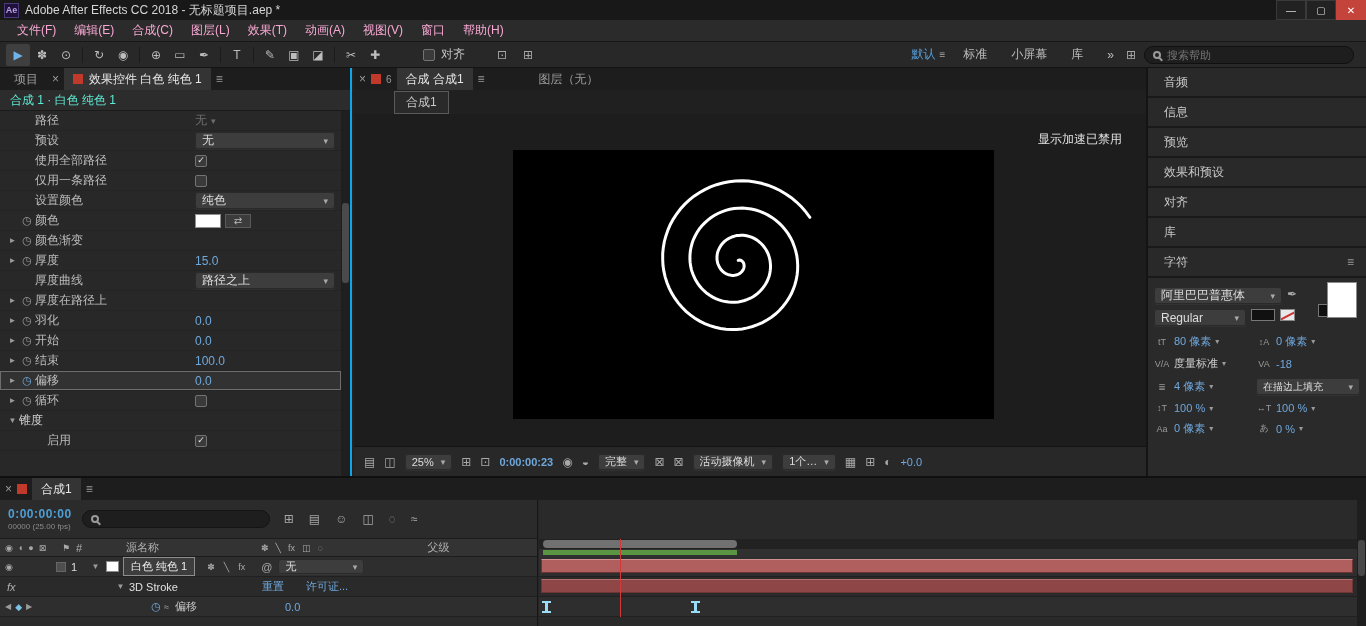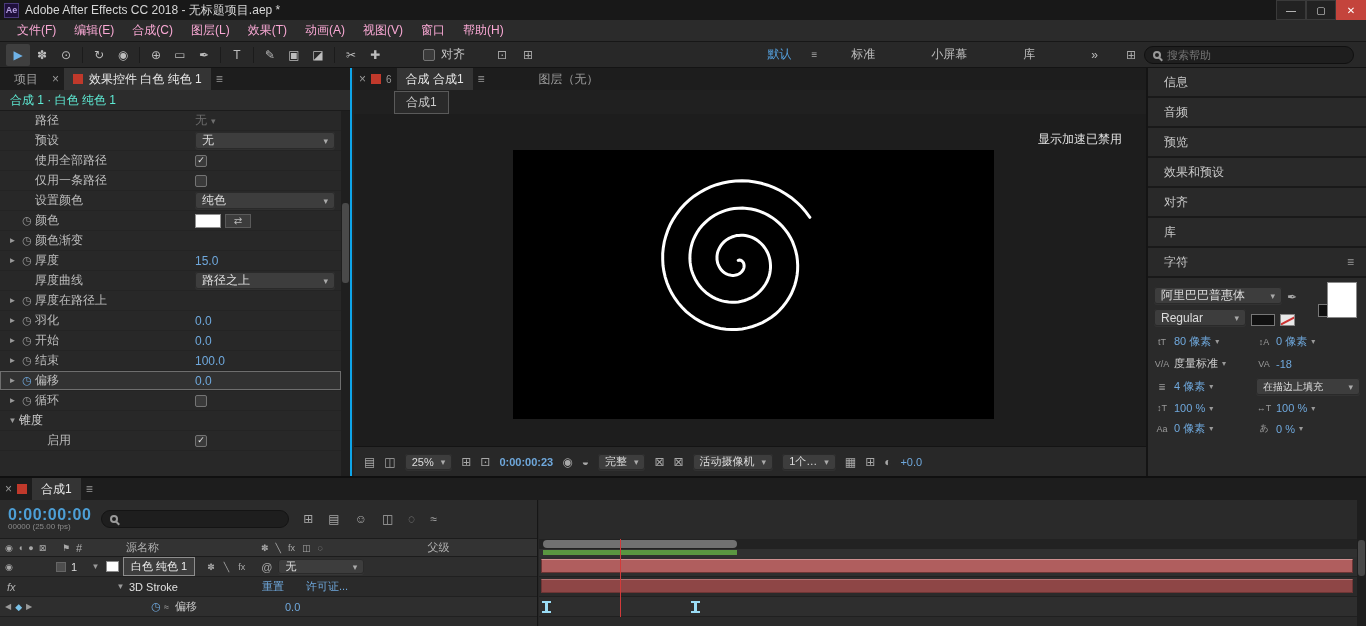--- a/index.html
+++ b/index.html
@@ -26,21 +26,21 @@
   
   .toolbar{left:0;top:42px;width:1366px;height:26px;background:#282828;display:flex;align-items:center;padding:0 6px;border-bottom:1px solid #141414}
   .tool{width:24px;height:22px;border-radius:2px;display:flex;align-items:center;justify-content:center;font-size:12px}
   .tool .icon{color:#bdbdbd}
   .tool.active{background:#3f3f3f}
   .tool.active .icon{color:#6fb3e8}
   .tsep{width:1px;height:16px;background:#1b1b1b;margin:0 4px}
   .checkbox{display:inline-flex;align-items:center;justify-content:center;width:12px;height:12px;background:#3a3a3a;border:1px solid #747474;font-size:9px;line-height:9px;color:#e6e6e6;border-radius:2px}
   .snap-group{display:flex;align-items:center;gap:6px;margin-left:36px;color:#c6c6c6}
   .workspaces{margin-left:auto;display:flex;align-items:center}
-  .ws{margin:0 28px;color:#bdbdbd;white-space:nowrap}
+  .ws{margin:0 12px;color:#bdbdbd;white-space:nowrap}
   .ws.active{color:#55a2e0}
   .ws-menu{font-size:10px;margin-left:-8px;margin-right:6px}
   .help-search{display:flex;align-items:center;background:#1e1e1e;border:1px solid #101010;border-radius:10px;height:18px;width:210px;padding:0 8px;margin:0 6px 0 8px}
   .help-search input{background:transparent;border:none;outline:none;color:#ccc;font-size:11px;width:100%;font-family:inherit}
   .mag{width:8px;height:8px;border:2px solid #9a9a9a;border-radius:50%;position:relative;margin-right:6px;flex:none}
   .mag::after{content:"";position:absolute;width:5px;height:2px;background:#9a9a9a;transform:rotate(45deg);right:-4px;bottom:-3px}
   
   .tabbar{height:22px;background:#1d1d1d;display:flex;align-items:center;gap:5px;padding:0 5px}
   .tab{height:22px;display:flex;align-items:center;gap:6px;padding:0 9px;font-size:12px;color:#9c9c9c;white-space:nowrap}
   .tab.active{background:#343434;color:#e8e8e8}
@@ -72,35 +72,35 @@
   .viewer{position:absolute;top:46px;left:0;right:0;bottom:30px;background:#1d1d1d}
   .comp-frame{position:absolute;left:159px;top:36px;width:481px;height:269px;background:#000}
   .overlay-msg{position:absolute;top:17px;right:24px;color:#e2e2e2;font-size:12px}
   .comp-bottombar{position:absolute;left:0;right:0;bottom:0;height:30px;background:#282828;border-top:1px solid #141414;display:flex;align-items:center;gap:9px;padding:0 10px;font-size:11px;color:#b0b0b0}
   .comp-bottombar .dd{height:16px;font-size:11px}
   .cbicon{font-size:12px}
   
   .panel-right{left:1146px;top:68px;width:220px;height:408px;background:#2a2a2a;border-left:2px solid #141414}
   .dock-tab{height:30px;display:flex;align-items:center;justify-content:space-between;padding:0 12px 0 16px;border-bottom:2px solid #191919;background:#292929;color:#c9c9c9;font-size:12px}
   .char-body{position:relative;padding-top:4px}
-  .char-row{display:flex;align-items:flex-end;gap:5px;margin:5px 6px}
+  .char-row{display:flex;align-items:flex-start;gap:5px;margin:5px 6px}
   .char-grid{display:grid;grid-template-columns:1fr 1fr;gap:7px 4px;margin:8px 6px 0 6px}
   .cg-cell{display:flex;align-items:center;gap:4px;font-size:11px}
   .cg-icon{font-size:9px;color:#9a9a9a;min-width:16px;text-align:center}
   .cg-arr{font-size:8px;color:#999}
   .fill-swatch{position:absolute;right:9px;top:4px;width:30px;height:36px;background:#fff;border:1px solid #8a8a8a;z-index:2}
   .stroke-swatch{position:absolute;right:32px;top:26px;width:16px;height:13px;background:#101010;border:1px solid #777;z-index:1}
   .no-color{width:15px;height:12px;background:#e8e8e8;border:1px solid #888;position:relative;overflow:hidden}
   .no-color::after{content:"";position:absolute;left:-2px;right:-2px;top:5px;height:2px;background:#c33;transform:rotate(-28deg)}
   .black-swatch{width:24px;height:12px;background:#111;border:1px solid #777}
   
   .timeline{left:0;top:476px;width:1366px;height:150px;background:#262626;border-top:2px solid #101010}
   .tl-left{position:absolute;left:0;top:22px;width:538px;bottom:0;background:#2b2b2b;border-right:1px solid #161616}
   .tl-ctrl{height:38px;display:flex;align-items:center;gap:10px;padding:0 8px}
-  .tc-main{font-size:16px;font-weight:bold;color:#4d9fd6;letter-spacing:.5px;line-height:15px}
+  .tc-main{font-size:12px;font-weight:bold;color:#4d9fd6;letter-spacing:.5px;line-height:15px}
   .tc-sub{font-size:8px;color:#8a8a8a}
   .tl-search{display:flex;align-items:center;background:#1e1e1e;border-radius:9px;height:18px;width:188px;padding:0 8px;border:1px solid #141414}
   .tl-search input{background:transparent;border:none;outline:none;color:#ccc;width:100%;font-family:inherit}
   .tl-hicons{display:flex;gap:15px;margin-left:4px;font-size:12px}
   .tl-colhead{height:19px;background:#333;border-top:1px solid #1c1c1c;border-bottom:1px solid #1c1c1c;display:flex;align-items:center;font-size:11px;color:#b0b0b0}
   .col-av{width:56px;display:flex;gap:5px;padding-left:5px;font-size:9px;flex:none}
   .col-tag{width:20px;text-align:center;font-size:9px;flex:none}
   .col-hash{width:18px;flex:none}
   .col-name{width:150px;padding-left:32px;flex:none}
   .col-switches{width:96px;display:flex;gap:7px;justify-content:center;font-size:9px;flex:none}
@@ -441,24 +441,24 @@
         </span>
       <span class="icon cbicon">▦</span>
       <span class="icon cbicon">⊞</span>
       <span class="icon cbicon">◐</span>
       <span class="blue">+0.0</span>
     </div>
   </div>
 
   <div class="abs panel-right">
     <div class="dock-tab">
+        <span>音频</span>
+      </div>
+    <div class="dock-tab">
         <span>信息</span>
-      </div>
-    <div class="dock-tab">
-        <span>音频</span>
       </div>
     <div class="dock-tab">
         <span>预览</span>
       </div>
     <div class="dock-tab">
         <span>效果和预设</span>
       </div>
     <div class="dock-tab">
         <span>对齐</span>
       </div>

